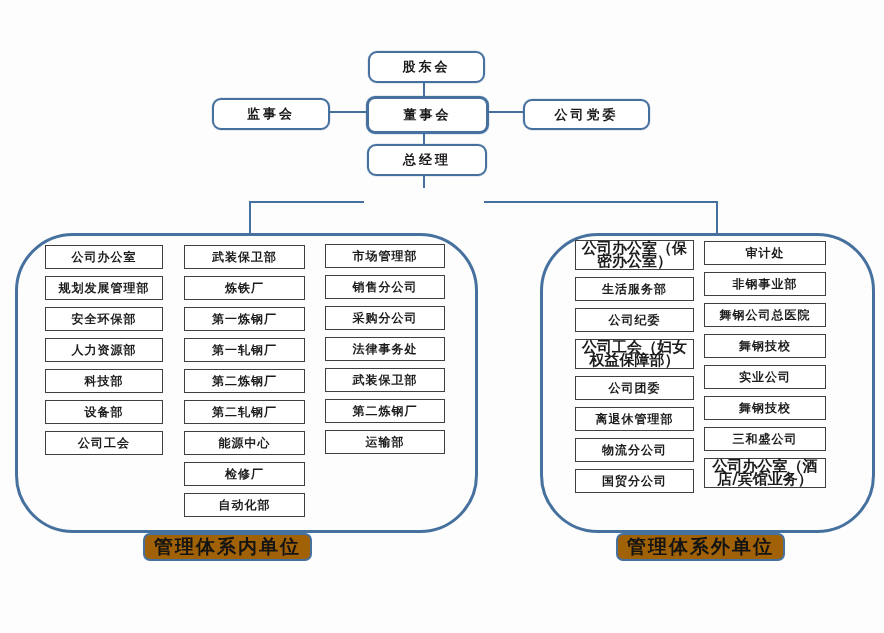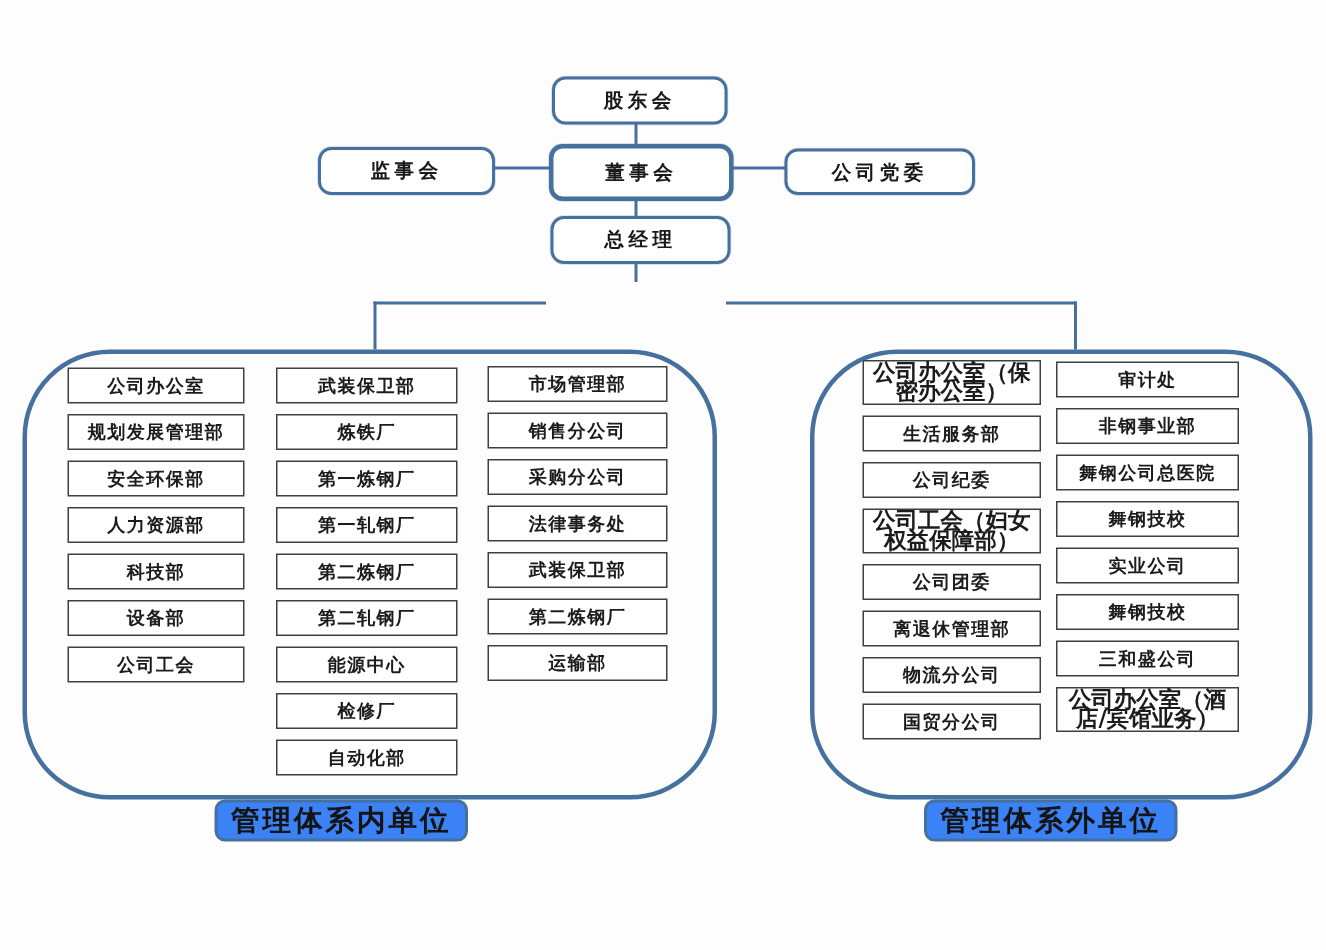--- a/index.html
+++ b/index.html
@@ -25,21 +25,21 @@
   .col{position:absolute;display:flex;flex-direction:column;row-gap:7px;}
   .box{
     background:#ffffff;border:1.4px solid #3f3f3f;min-height:24px;box-sizing:border-box;
     display:flex;align-items:center;justify-content:center;text-align:center;
     font-size:12px;font-weight:600;color:#1c1c1c;line-height:13px;padding:1px 3px;
     letter-spacing:1px;
   }
   .box.long{font-size:15px;letter-spacing:0;}
   
   .group-label{
-    position:absolute;background:#3b82f6;border:2.5px solid #46719e;border-radius:7px;
+    position:absolute;background:#a16207;border:2.5px solid #46719e;border-radius:7px;
     display:flex;align-items:center;justify-content:center;
     font-size:19px;font-weight:700;color:#141414;letter-spacing:2px;
     padding:1px 9px;height:28px;box-sizing:border-box;
   }
 </style>
 </head>
 <body>
 
 <div id="canvas">
 

